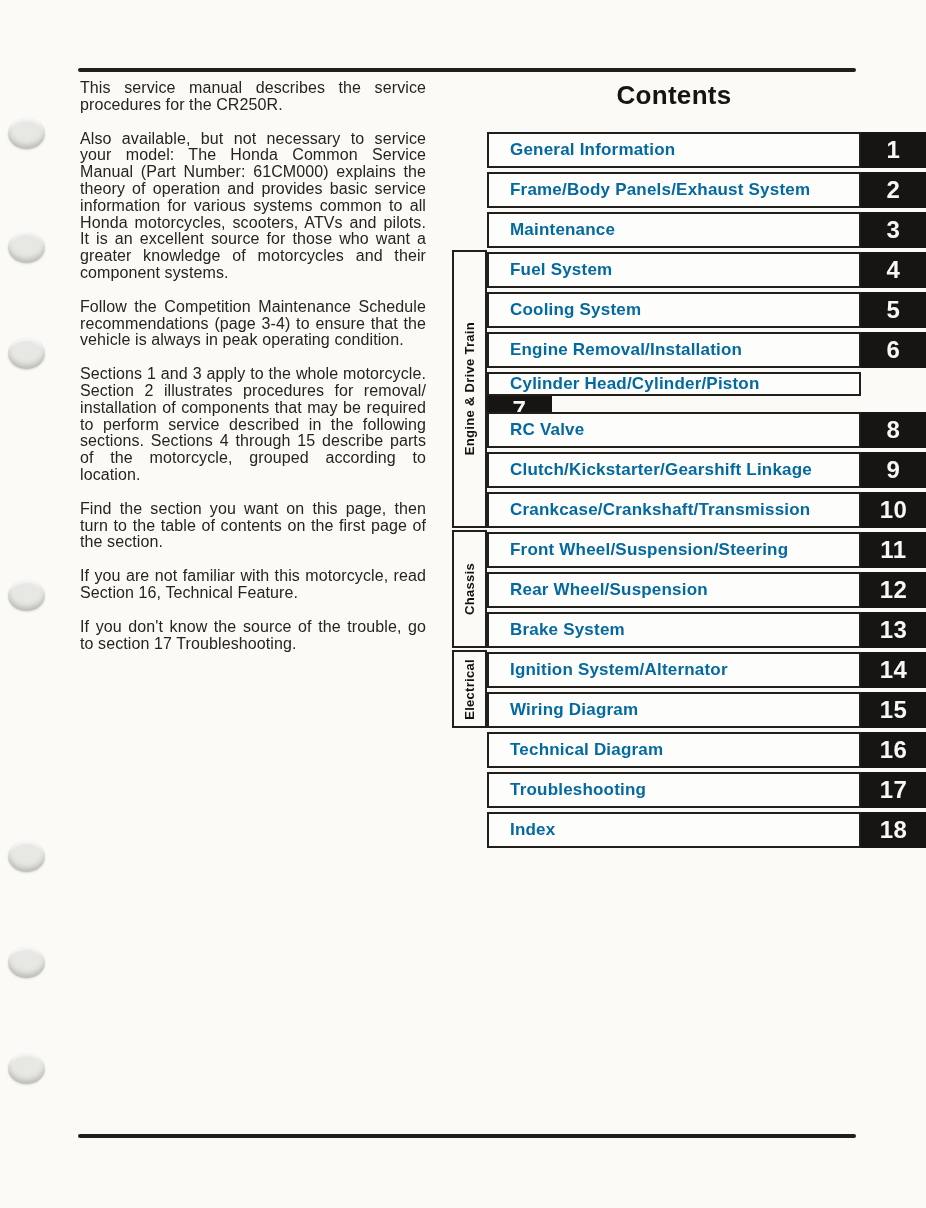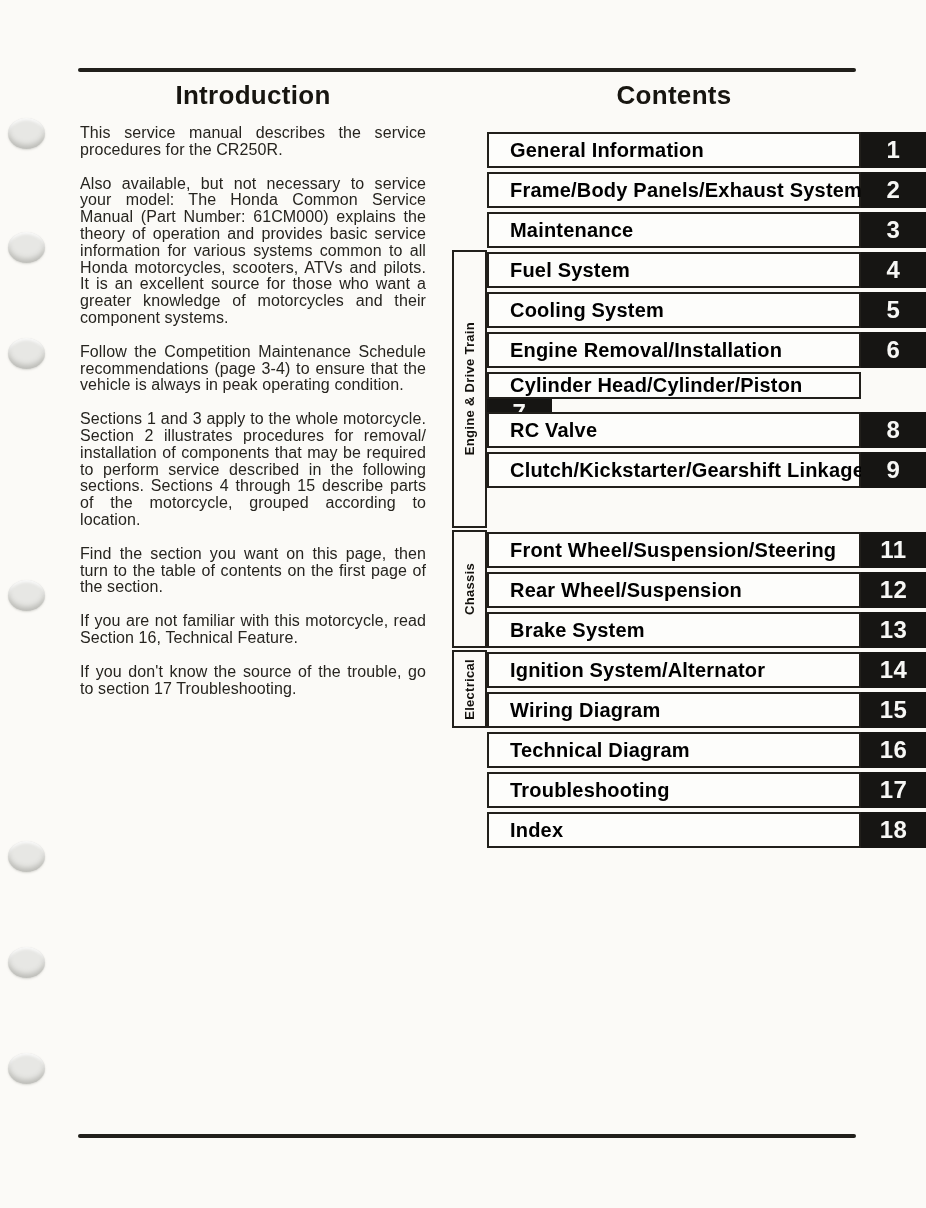--- a/index.html
+++ b/index.html
@@ -38,21 +38,21 @@
   
   .toc{ position:absolute; left:452px; top:80px; width:474px; }
   .toc .col-title{ margin-left:35px; width:374px; }
   .toc-rows{ position:absolute; left:35px; top:52px; width:439px; height:740px; }
   .toc-row{ position:absolute; left:0; width:439px; height:36px; display:flex; }
   .toc-box{
     width:374px; height:36px; background:var(--box-bg);
     border:2px solid var(--ink); display:flex; align-items:center;
     padding-left:21px;
   }
-  .toc-label{ font-size:20px; font-weight:700; color:#000000; letter-spacing:.2px; white-space:nowrap; }
+  .toc-label{ font-size:17px; font-weight:700; color:#0369a1; letter-spacing:.2px; white-space:nowrap; }
   .toc-tab{
     width:65px; height:36px; background:var(--tab-bg);
     display:flex; align-items:center; justify-content:center;
   }
   .toc-num{ color:var(--tab-text); font-size:24px; font-weight:700; letter-spacing:.5px; }
 
   .toc-groups{ position:absolute; left:0; top:52px; width:35px; }
   .toc-group{
     position:absolute; left:0; width:35px; background:var(--paper);
     border:2px solid var(--ink); display:flex; align-items:center; justify-content:center;
@@ -72,21 +72,20 @@
 
   <div class="hole" style="top:118px"></div>
   <div class="hole" style="top:232px"></div>
   <div class="hole" style="top:338px"></div>
   <div class="hole" style="top:580px"></div>
   <div class="hole" style="top:841px"></div>
   <div class="hole" style="top:947px"></div>
   <div class="hole" style="top:1053px"></div>
 
   <section class="intro">
-    <h1 class="col-title">Introduction</h1>
     <div id="intro-paragraphs">
         <p>This service manual describes the service procedures for the CR250R.</p>
         <p>Also available, but not necessary to service your model: The Honda Common Service Manual (Part Number: 61CM000) explains the theory of operation and provides basic service information for various systems common to all Honda motorcycles, scooters, ATVs and pilots. It is an excellent source for those who want a greater knowledge of motorcycles and their component systems.</p>
         <p>Follow the Competition Maintenance Schedule recommendations (page 3-4) to ensure that the vehicle is always in peak operating condition.</p>
         <p>Sections 1 and 3 apply to the whole motorcycle. Section 2 illustrates procedures for removal/ installation of components that may be required to perform service described in the following sections. Sections 4 through 15 describe parts of the motorcycle, grouped according to location.</p>
         <p>Find the section you want on this page, then turn to the table of contents on the first page of the section.</p>
         <p>If you are not familiar with this motorcycle, read Section 16, Technical Feature.</p>
         <p>If you don't know the source of the trouble, go to section 17 Troubleshooting.</p>
       </div>
   </section>
@@ -170,20 +169,28 @@
     </div>
   </div>
         <div class="toc-row" style="top: 320px;">
     <div class="toc-box">
       <span class="toc-label">Clutch/Kickstarter/Gearshift Linkage</span>
     </div>
     <div class="toc-tab">
       <span class="toc-num">9</span>
     </div>
   </div>
+        <div class="toc-row" style="top: 360px;">
+    <div class="toc-box">
+      <span class="toc-label">Crankcase/Crankshaft/Transmission</span>
+    </div>
+    <div class="toc-tab">
+      <span class="toc-num">10</span>
+    </div>
+  </div>
         <div class="toc-row" style="top: 400px;">
     <div class="toc-box">
       <span class="toc-label">Front Wheel/Suspension/Steering</span>
     </div>
     <div class="toc-tab">
       <span class="toc-num">11</span>
     </div>
   </div>
         <div class="toc-row" style="top: 440px;">
     <div class="toc-box">

